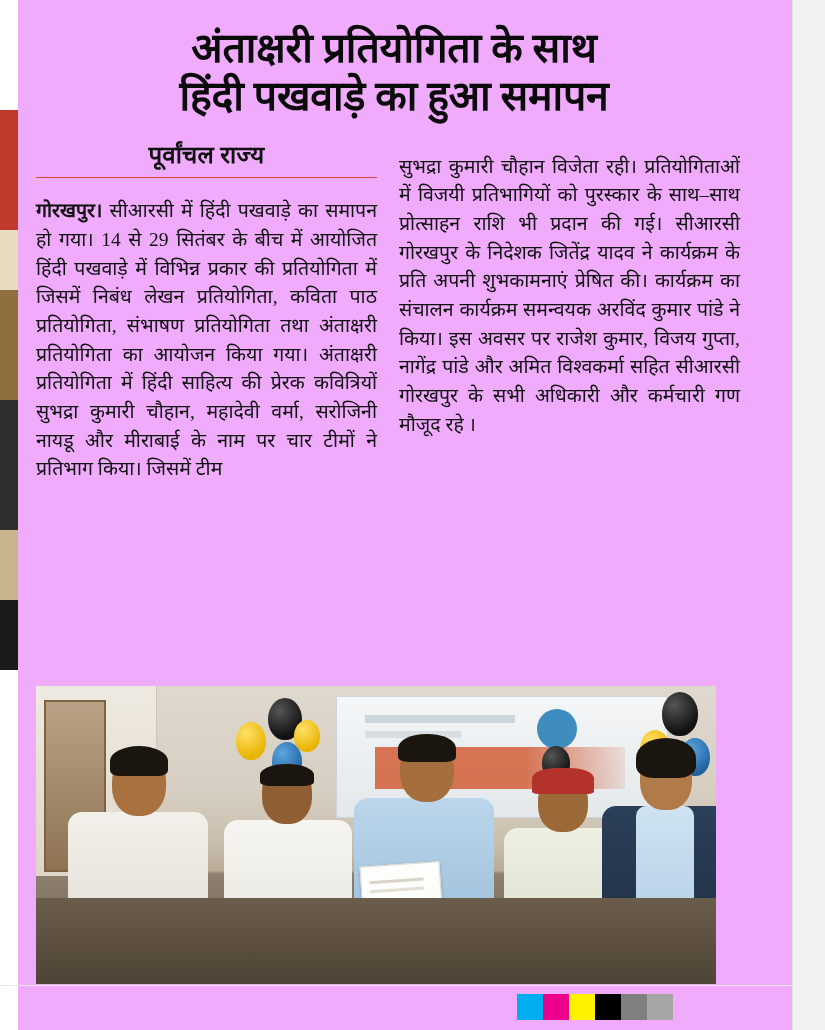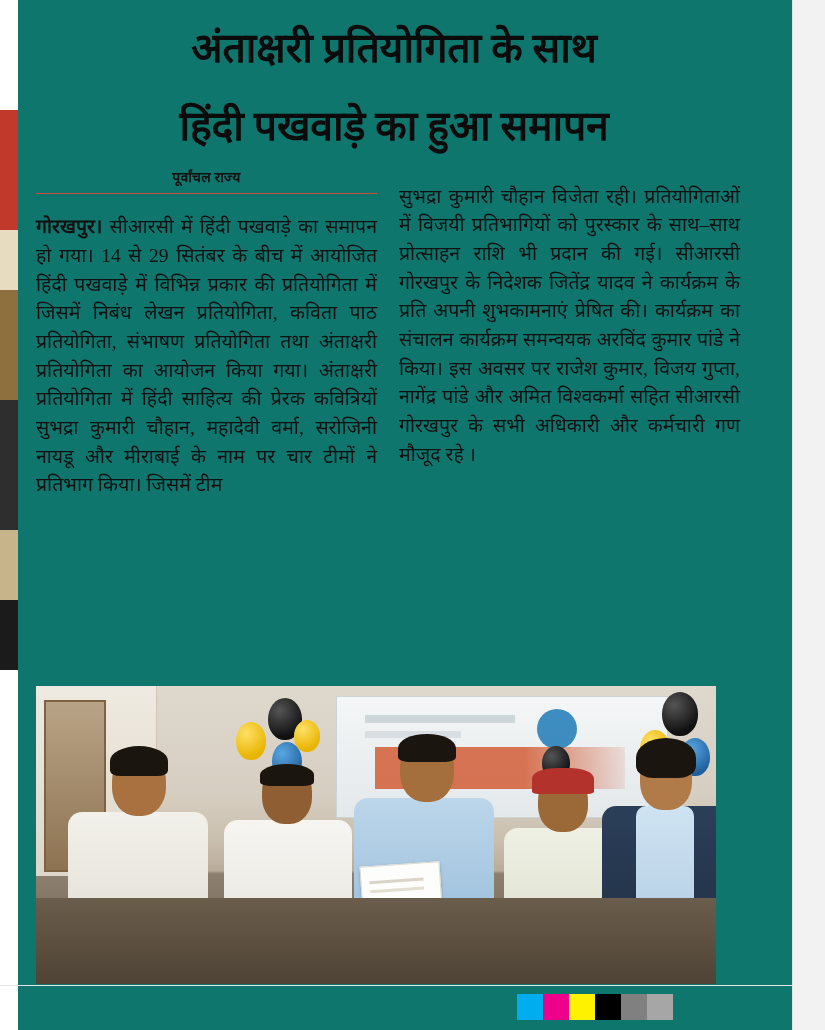--- a/index.html
+++ b/index.html
@@ -12,21 +12,21 @@
     height: 1030px;
     overflow: hidden;
     font-family: "Liberation Serif", serif;
   }
 
   
   .page {
     position: relative;
     width: 825px;
     height: 1030px;
-    background: #0f766e;
+    background: #f0abfc;
   }
 
   
   .right-gutter {
     position: absolute;
     top: 0;
     right: 0;
     width: 32px;
     height: 1030px;
     background: #f2f2f2;
@@ -59,35 +59,35 @@
   .headline {
     text-align: center;
     font-family: "Liberation Serif", serif;
     font-weight: bold;
     color: #0b0b0b;
     font-size: 41px;
     line-height: 1.18;
     letter-spacing: -0.2px;
     padding: 6px 4px 2px 4px;
   }
-  .headline .l2 { display: block; margin-top: 30px; }
+  .headline .l2 { display: block; }
 
   .columns {
     display: flex;
     gap: 22px;
     margin-top: 14px;
   }
   .col {
     width: 341px;
   }
 
   .kicker {
     text-align: center;
     font-weight: bold;
-    font-size: 14px;
+    font-size: 24px;
     color: #111;
     letter-spacing: 0.2px;
     padding-bottom: 4px;
   }
   .kicker-rule {
     border: none;
     border-top: 1px solid #d24a3c;
     margin: 3px 0 12px 0;
   }
 

